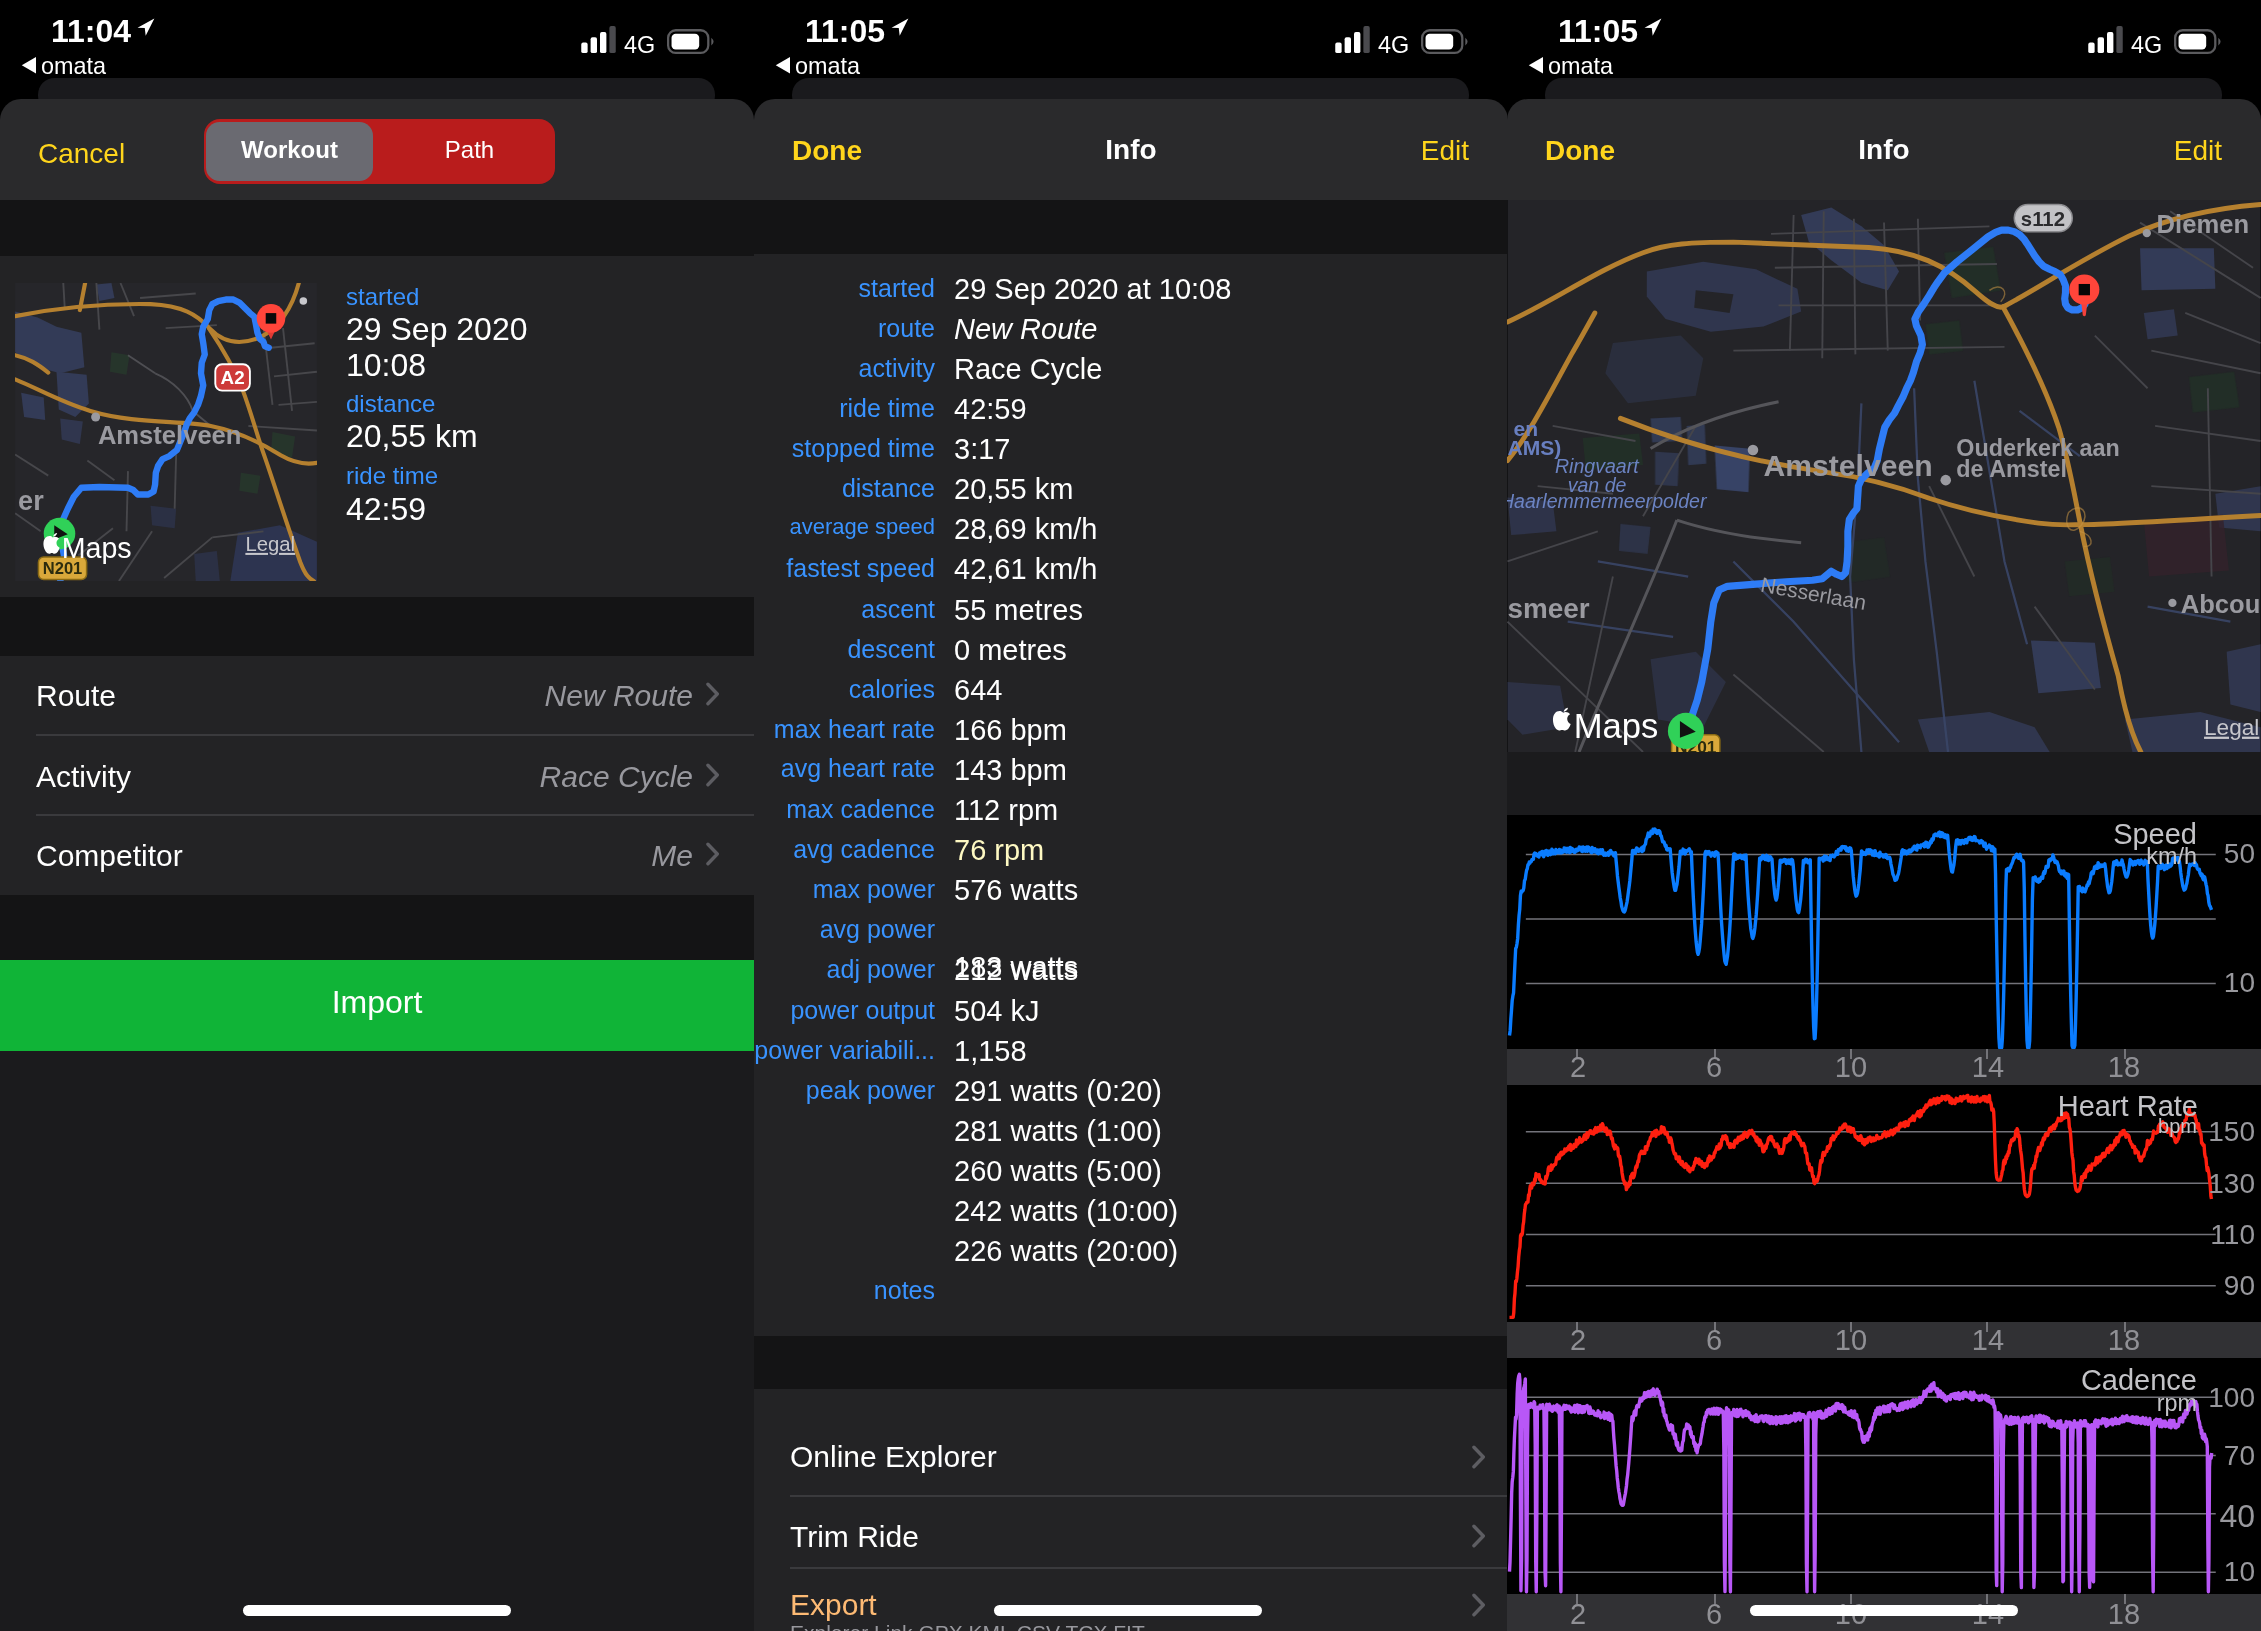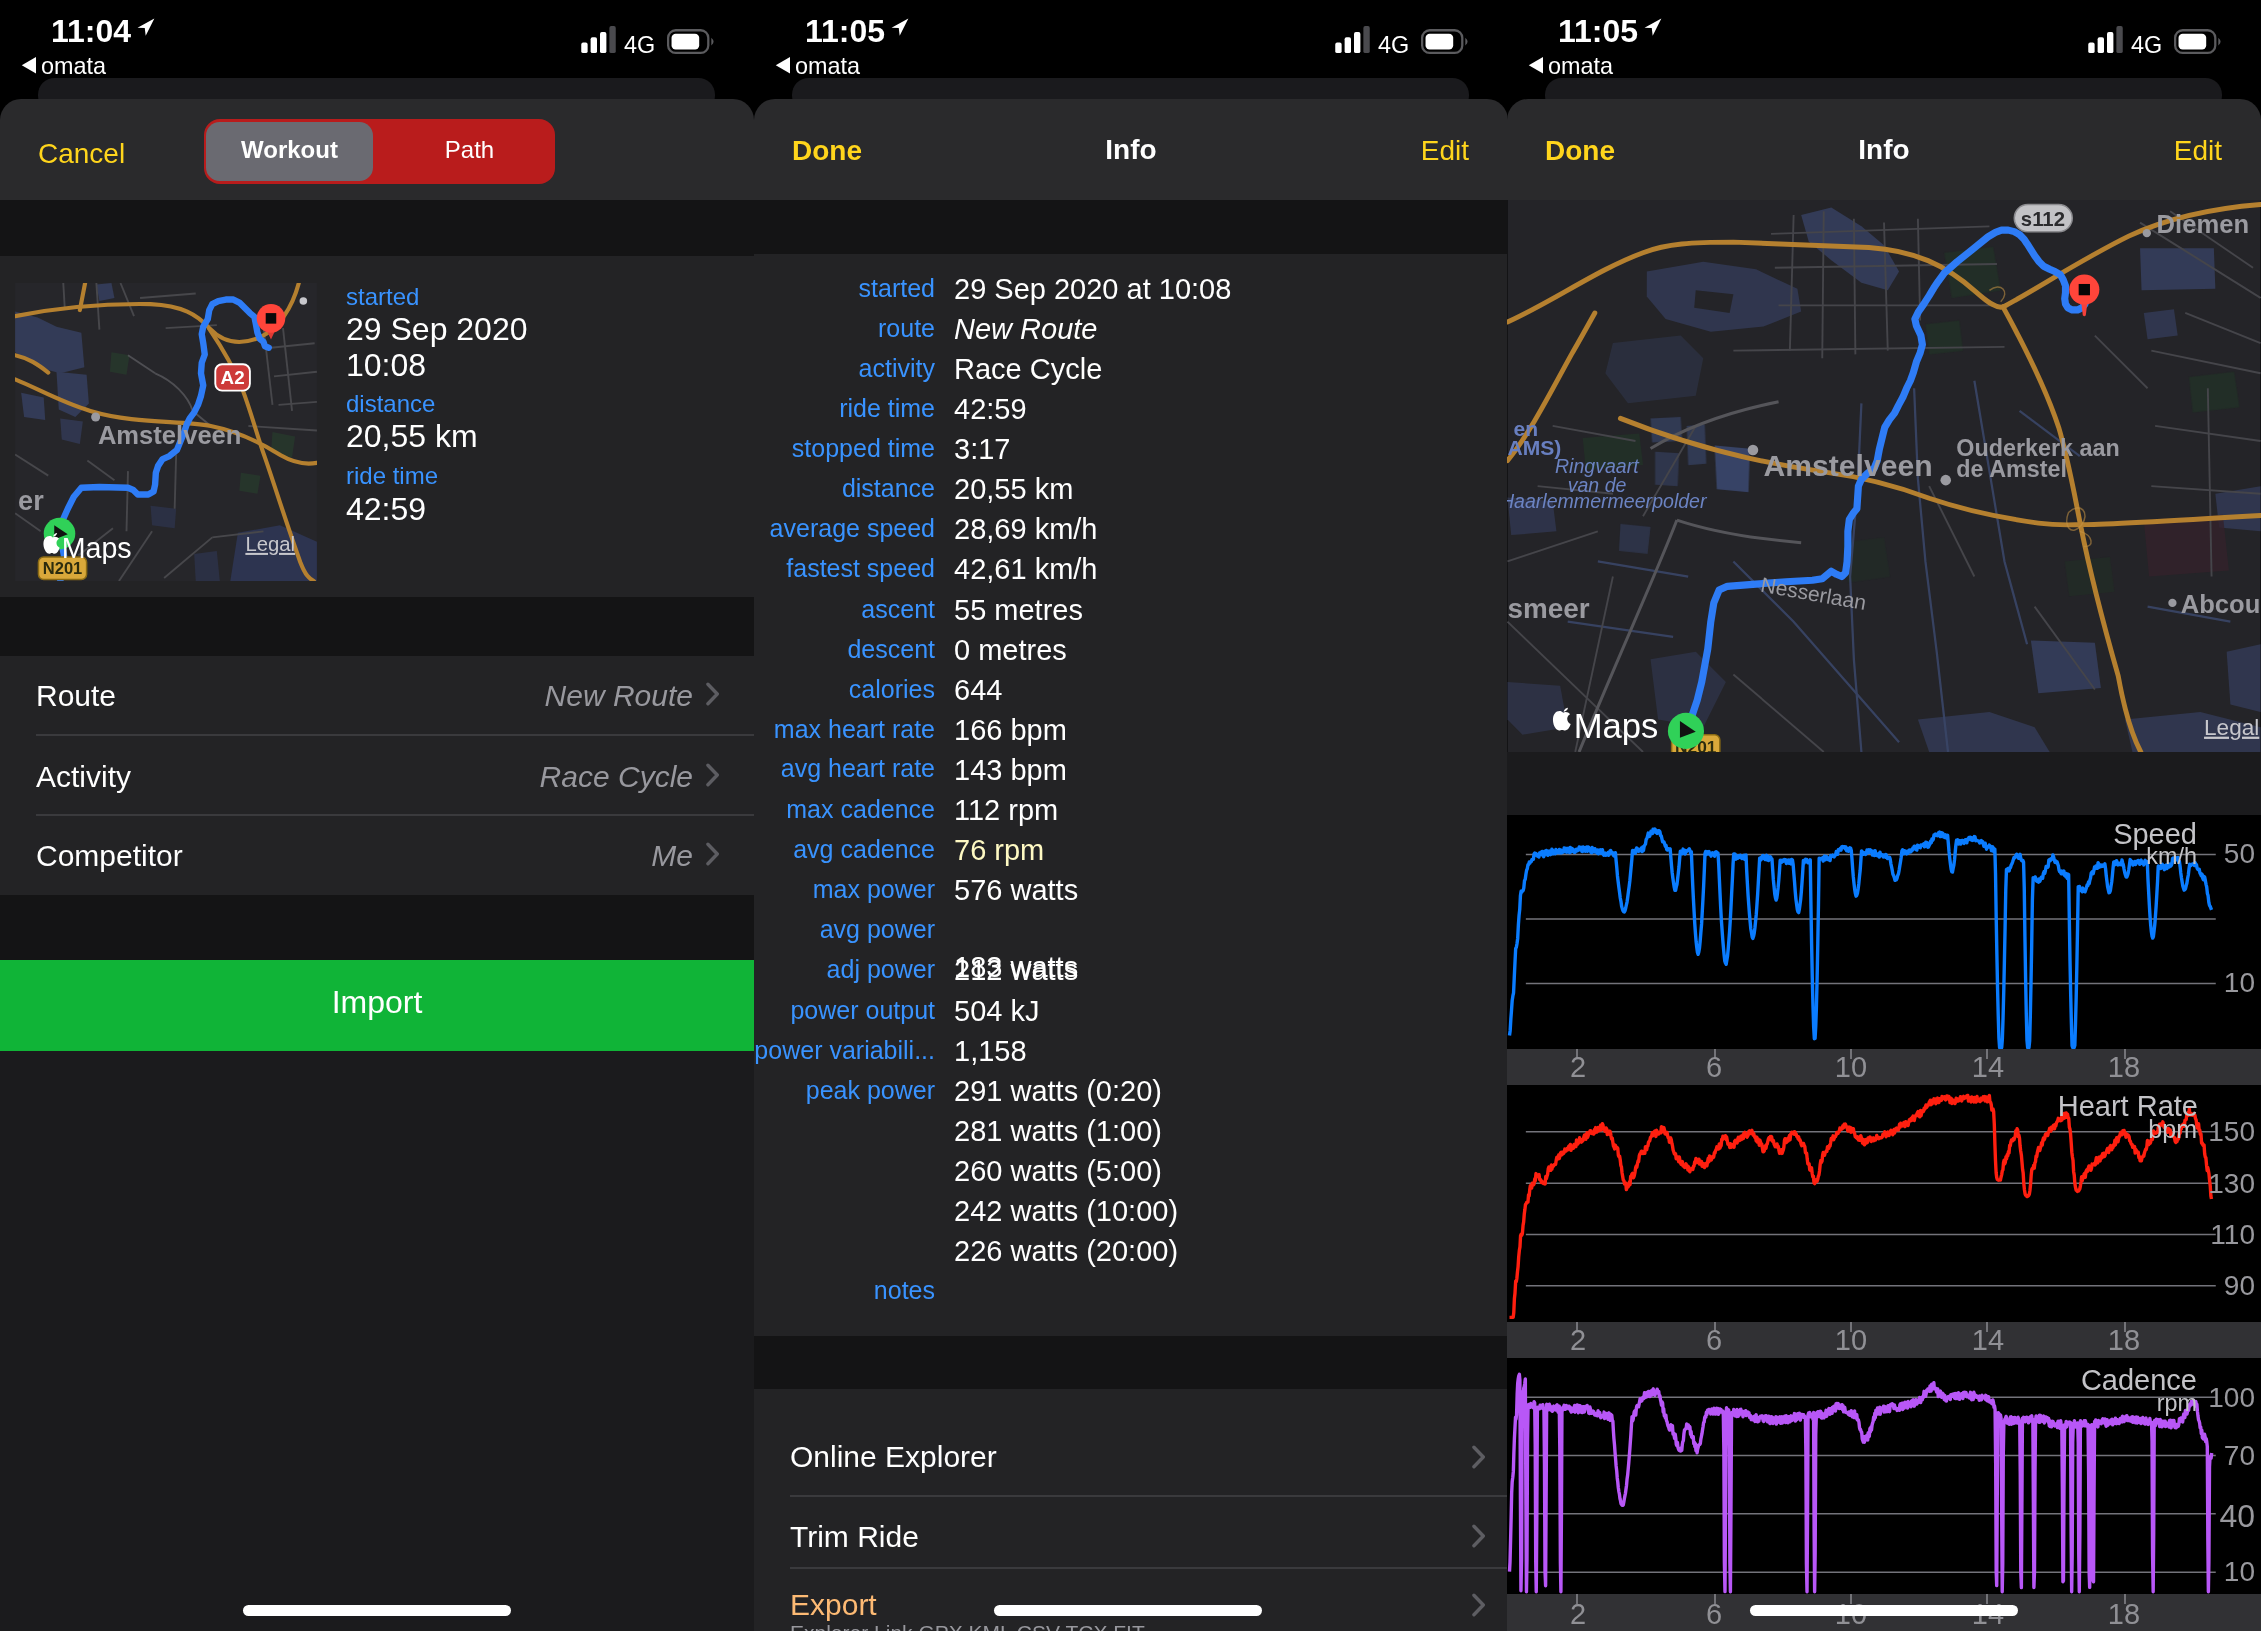--- a/index.html
+++ b/index.html
@@ -204,21 +204,21 @@
 <div class="abs" style="left:0;top:314px;width:181px;text-align:right;font-size:25px;color:#3993FF;">route</div>
 <div class="abs" style="left:200px;top:313px;font-size:29px;color:#fff;font-style:italic;">New Route</div>
 <div class="abs" style="left:0;top:354px;width:181px;text-align:right;font-size:25px;color:#3993FF;">activity</div>
 <div class="abs" style="left:200px;top:353px;font-size:29px;color:#fff;">Race Cycle</div>
 <div class="abs" style="left:0;top:394px;width:181px;text-align:right;font-size:25px;color:#3993FF;">ride time</div>
 <div class="abs" style="left:200px;top:393px;font-size:29px;color:#fff;">42:59</div>
 <div class="abs" style="left:0;top:434px;width:181px;text-align:right;font-size:25px;color:#3993FF;">stopped time</div>
 <div class="abs" style="left:200px;top:433px;font-size:29px;color:#fff;">3:17</div>
 <div class="abs" style="left:0;top:474px;width:181px;text-align:right;font-size:25px;color:#3993FF;">distance</div>
 <div class="abs" style="left:200px;top:473px;font-size:29px;color:#fff;">20,55 km</div>
-<div class="abs" style="left:0;top:514px;width:181px;text-align:right;font-size:25px;color:#3993FF;">average speed</div>
+<div class="abs" style="left:0;top:514px;width:181px;text-align:right;font-size:22px;color:#3993FF;">average speed</div>
 <div class="abs" style="left:200px;top:513px;font-size:29px;color:#fff;">28,69 km/h</div>
 <div class="abs" style="left:0;top:554px;width:181px;text-align:right;font-size:25px;color:#3993FF;">fastest speed</div>
 <div class="abs" style="left:200px;top:553px;font-size:29px;color:#fff;">42,61 km/h</div>
 <div class="abs" style="left:0;top:595px;width:181px;text-align:right;font-size:25px;color:#3993FF;">ascent</div>
 <div class="abs" style="left:200px;top:594px;font-size:29px;color:#fff;">55 metres</div>
 <div class="abs" style="left:0;top:635px;width:181px;text-align:right;font-size:25px;color:#3993FF;">descent</div>
 <div class="abs" style="left:200px;top:634px;font-size:29px;color:#fff;">0 metres</div>
 <div class="abs" style="left:0;top:675px;width:181px;text-align:right;font-size:25px;color:#3993FF;">calories</div>
 <div class="abs" style="left:200px;top:674px;font-size:29px;color:#fff;">644</div>
 <div class="abs" style="left:0;top:715px;width:181px;text-align:right;font-size:25px;color:#3993FF;">max heart rate</div>
@@ -457,21 +457,21 @@
       <line x1="2025" y1="1570" x2="2940" y2="1570" stroke="#73737a" stroke-width="2"></line>
       <line x1="2025" y1="1638" x2="2940" y2="1638" stroke="#73737a" stroke-width="2"></line>
       <line x1="2025" y1="1706" x2="2940" y2="1706" stroke="#73737a" stroke-width="2"></line>
 <polyline points="2003.3,1748.0 2004.1,1748.0 2004.9,1748.0 2005.7,1748.0 2006.6,1748.0 2007.4,1748.0 2008.2,1748.0 2009.0,1741.6 2009.8,1723.4 2010.6,1716.0 2011.5,1699.8 2012.3,1700.8 2013.1,1696.4 2013.9,1687.5 2014.7,1680.7 2015.5,1668.1 2016.4,1659.0 2017.2,1654.5 2018.0,1639.6 2018.8,1637.7 2019.6,1639.1 2020.4,1636.9 2021.3,1625.9 2022.1,1621.4 2022.9,1611.0 2023.7,1605.4 2024.5,1598.1 2025.3,1597.6 2026.1,1595.5 2027.0,1594.9 2027.8,1595.1 2028.6,1585.4 2029.4,1586.7 2030.2,1578.5 2031.0,1573.3 2031.9,1573.3 2032.7,1576.5 2033.5,1570.2 2034.3,1570.2 2035.1,1572.3 2035.9,1571.1 2036.8,1564.6 2037.6,1566.6 2038.4,1557.3 2039.2,1559.9 2040.0,1559.7 2040.8,1561.1 2041.6,1559.8 2042.5,1558.7 2043.3,1565.2 2044.1,1566.0 2044.9,1565.6 2045.7,1569.3 2046.5,1567.8 2047.4,1569.1 2048.2,1570.5 2049.0,1568.4 2049.8,1568.8 2050.6,1571.0 2051.4,1561.1 2052.3,1564.0 2053.1,1560.7 2053.9,1558.2 2054.7,1551.1 2055.5,1548.7 2056.3,1550.7 2057.2,1550.7 2058.0,1553.0 2058.8,1545.9 2059.6,1551.5 2060.4,1547.4 2061.2,1548.0 2062.0,1547.0 2062.9,1545.3 2063.7,1545.2 2064.5,1545.0 2065.3,1539.3 2066.1,1535.6 2066.9,1535.5 2067.8,1538.0 2068.6,1532.7 2069.4,1537.3 2070.2,1533.7 2071.0,1529.8 2071.8,1529.0 2072.7,1532.6 2073.5,1529.0 2074.3,1531.3 2075.1,1530.4 2075.9,1529.1 2076.7,1524.8 2077.6,1526.0 2078.4,1527.4 2079.2,1524.4 2080.0,1524.2 2080.8,1525.8 2081.6,1521.5 2082.4,1520.6 2083.3,1521.9 2084.1,1518.7 2084.9,1526.5 2085.7,1522.3 2086.5,1520.9 2087.3,1522.9 2088.2,1523.7 2089.0,1518.6 2089.8,1519.9 2090.6,1520.5 2091.4,1521.5 2092.2,1512.7 2093.1,1517.0 2093.9,1518.2 2094.7,1516.6 2095.5,1515.5 2096.3,1509.8 2097.1,1515.2 2097.9,1514.1 2098.8,1515.6 2099.6,1512.3 2100.4,1514.1 2101.2,1512.5 2102.0,1508.5 2102.8,1506.1 2103.7,1506.1 2104.5,1511.9 2105.3,1508.1 2106.1,1503.2 2106.9,1509.3 2107.7,1507.0 2108.6,1503.8 2109.4,1504.1 2110.2,1500.4 2111.0,1500.3 2111.8,1502.3 2112.6,1504.1 2113.5,1504.1 2114.3,1503.5 2115.1,1504.9 2115.9,1499.3 2116.7,1503.1 2117.5,1496.3 2118.3,1497.8 2119.2,1502.2 2120.0,1497.8 2120.8,1496.3 2121.6,1500.6 2122.4,1496.3 2123.2,1499.8 2124.1,1493.2 2124.9,1499.5 2125.7,1494.1 2126.5,1491.2 2127.3,1492.8 2128.1,1498.7 2129.0,1496.9 2129.8,1501.2 2130.6,1500.3 2131.4,1496.8 2132.2,1498.0 2133.0,1505.5 2133.9,1502.8 2134.7,1500.8 2135.5,1505.1 2136.3,1501.0 2137.1,1502.1 2137.9,1507.3 2138.7,1511.5 2139.6,1510.2 2140.4,1515.7 2141.2,1520.9 2142.0,1522.2 2142.8,1524.6 2143.6,1519.5 2144.5,1522.6 2145.3,1522.0 2146.1,1522.7 2146.9,1523.7 2147.7,1533.3 2148.5,1534.8 2149.4,1534.4 2150.2,1539.3 2151.0,1546.6 2151.8,1548.5 2152.6,1556.6 2153.4,1561.0 2154.2,1565.8 2155.1,1566.7 2155.9,1571.1 2156.7,1571.6 2157.5,1570.0 2158.3,1578.6 2159.1,1576.1 2160.0,1573.6 2160.8,1574.8 2161.6,1573.3 2162.4,1568.5 2163.2,1571.9 2164.0,1561.0 2164.9,1560.7 2165.7,1557.9 2166.5,1557.0 2167.3,1562.9 2168.1,1562.3 2168.9,1559.9 2169.8,1555.3 2170.6,1549.5 2171.4,1547.3 2172.2,1548.9 2173.0,1544.4 2173.8,1540.6 2174.6,1541.4 2175.5,1533.4 2176.3,1531.3 2177.1,1531.1 2177.9,1527.9 2178.7,1527.5 2179.5,1528.0 2180.4,1530.7 2181.2,1530.6 2182.0,1530.2 2182.8,1530.5 2183.6,1521.6 2184.4,1525.2 2185.3,1525.5 2186.1,1521.0 2186.9,1520.7 2187.7,1515.6 2188.5,1514.5 2189.3,1513.9 2190.2,1509.6 2191.0,1508.6 2191.8,1507.9 2192.6,1503.2 2193.4,1507.1 2194.2,1505.0 2195.0,1502.0 2195.9,1501.0 2196.7,1505.6 2197.5,1508.0 2198.3,1499.7 2199.1,1502.9 2199.9,1504.8 2200.8,1505.0 2201.6,1503.4 2202.4,1502.2 2203.2,1503.1 2204.0,1503.4 2204.8,1495.0 2205.7,1496.1 2206.5,1502.0 2207.3,1498.8 2208.1,1496.3 2208.9,1499.7 2209.7,1504.7 2210.5,1504.0 2211.4,1505.4 2212.2,1502.7 2213.0,1507.3 2213.8,1509.9 2214.6,1509.8 2215.4,1515.7 2216.3,1510.6 2217.1,1510.0 2217.9,1512.6 2218.7,1517.4 2219.5,1520.7 2220.3,1526.1 2221.2,1528.7 2222.0,1531.2 2222.8,1531.6 2223.6,1531.2 2224.4,1537.6 2225.2,1536.2 2226.1,1535.0 2226.9,1535.6 2227.7,1541.7 2228.5,1535.2 2229.3,1539.3 2230.1,1543.1 2230.9,1545.0 2231.8,1542.4 2232.6,1541.4 2233.4,1547.2 2234.2,1547.0 2235.0,1545.8 2235.8,1549.4 2236.7,1548.0 2237.5,1544.4 2238.3,1548.3 2239.1,1547.0 2239.9,1552.6 2240.7,1548.3 2241.6,1549.8 2242.4,1555.0 2243.2,1552.7 2244.0,1551.4 2244.8,1551.7 2245.6,1550.3 2246.5,1551.9 2247.3,1547.6 2248.1,1547.4 2248.9,1541.9 2249.7,1543.8 2250.5,1537.2 2251.3,1539.4 2252.2,1541.8 2253.0,1540.1 2253.8,1542.9 2254.6,1538.2 2255.4,1544.8 2256.2,1540.9 2257.1,1544.3 2257.9,1541.3 2258.7,1547.6 2259.5,1543.7 2260.3,1544.0 2261.1,1548.4 2262.0,1549.3 2262.8,1546.9 2263.6,1543.8 2264.4,1546.0 2265.2,1546.9 2266.0,1541.9 2266.8,1537.4 2267.7,1541.6 2268.5,1533.8 2269.3,1536.6 2270.1,1539.0 2270.9,1539.4 2271.7,1536.6 2272.6,1534.8 2273.4,1536.0 2274.2,1535.1 2275.0,1529.8 2275.8,1530.1 2276.6,1526.7 2277.5,1525.1 2278.3,1521.8 2279.1,1522.0 2279.9,1524.7 2280.7,1524.7 2281.5,1518.1 2282.4,1523.6 2283.2,1521.4 2284.0,1520.1 2284.8,1511.8 2285.6,1512.5 2286.4,1507.6 2287.2,1508.9 2288.1,1510.5 2288.9,1509.4 2289.7,1507.1 2290.5,1512.2 2291.3,1508.7 2292.1,1513.6 2293.0,1518.5 2293.8,1517.7 2294.6,1517.7 2295.4,1522.8 2296.2,1517.7 2297.0,1518.4 2297.9,1522.3 2298.7,1518.8 2299.5,1520.0 2300.3,1520.4 2301.1,1522.4 2301.9,1514.4 2302.7,1513.3 2303.6,1515.9 2304.4,1515.3 2305.2,1516.9 2306.0,1511.5 2306.8,1509.2 2307.6,1513.0 2308.5,1513.5 2309.3,1510.2 2310.1,1507.9 2310.9,1512.3 2311.7,1510.4 2312.5,1506.5 2313.4,1510.8 2314.2,1503.5 2315.0,1507.2 2315.8,1502.6 2316.6,1505.7 2317.4,1508.0 2318.3,1509.0 2319.1,1507.8 2319.9,1506.1 2320.7,1501.5 2321.5,1500.7 2322.3,1501.7 2323.1,1504.1 2324.0,1500.8 2324.8,1500.0 2325.6,1503.2 2326.4,1506.3 2327.2,1504.1 2328.0,1507.6 2328.9,1509.6 2329.7,1509.7 2330.5,1514.2 2331.3,1508.9 2332.1,1515.6 2332.9,1511.5 2333.8,1513.5 2334.6,1519.8 2335.4,1513.0 2336.2,1515.1 2337.0,1519.2 2337.8,1517.9 2338.7,1523.2 2339.5,1528.5 2340.3,1528.5 2341.1,1527.4 2341.9,1521.9 2342.7,1520.3 2343.5,1523.7 2344.4,1518.7 2345.2,1517.8 2346.0,1514.1 2346.8,1511.0 2347.6,1509.6 2348.4,1511.9 2349.3,1508.2 2350.1,1512.6 2350.9,1508.2 2351.7,1513.0 2352.5,1514.8 2353.3,1513.3 2354.2,1518.1 2355.0,1519.9 2355.8,1521.8 2356.6,1520.7 2357.4,1521.4 2358.2,1518.1 2359.0,1522.7 2359.9,1521.4 2360.7,1526.9 2361.5,1530.4 2362.3,1529.8 2363.1,1529.9 2363.9,1525.6 2364.8,1530.6 2365.6,1528.4 2366.4,1526.1 2367.2,1522.3 2368.0,1513.3 2368.8,1511.0 2369.7,1515.2 2370.5,1516.0 2371.3,1512.2 2372.1,1510.9 2372.9,1514.3 2373.7,1510.8 2374.6,1506.9 2375.4,1512.4 2376.2,1505.2 2377.0,1504.4 2377.8,1502.5 2378.6,1504.1 2379.4,1503.4 2380.3,1502.4 2381.1,1505.2 2381.9,1501.9 2382.7,1504.5 2383.5,1504.6 2384.3,1508.0 2385.2,1508.5 2386.0,1511.0 2386.8,1508.6 2387.6,1513.0 2388.4,1512.1 2389.2,1514.3 2390.1,1518.2 2390.9,1520.4 2391.7,1517.4 2392.5,1517.3 2393.3,1517.4 2394.1,1520.0 2395.0,1521.5 2395.8,1529.3 2396.6,1530.5 2397.4,1530.4 2398.2,1538.1 2399.0,1544.3 2399.8,1545.1 2400.7,1544.4 2401.5,1552.5 2402.3,1552.9 2403.1,1550.6 2403.9,1549.7 2404.7,1556.9 2405.6,1561.7 2406.4,1560.9 2407.2,1569.9 2408.0,1570.6 2408.8,1569.1 2409.6,1566.7 2410.5,1565.2 2411.3,1567.6 2412.1,1565.2 2412.9,1560.9 2413.7,1559.2 2414.5,1553.9 2415.3,1545.7 2416.2,1540.0 2417.0,1542.4 2417.8,1541.0 2418.6,1532.9 2419.4,1529.3 2420.2,1530.1 2421.1,1533.1 2421.9,1529.7 2422.7,1528.5 2423.5,1527.2 2424.3,1527.7 2425.1,1521.5 2426.0,1521.4 2426.8,1523.9 2427.6,1520.1 2428.4,1520.9 2429.2,1516.5 2430.0,1510.8 2430.9,1512.0 2431.7,1510.4 2432.5,1507.2 2433.3,1512.5 2434.1,1510.0 2434.9,1508.7 2435.7,1508.2 2436.6,1505.9 2437.4,1502.9 2438.2,1503.1 2439.0,1504.1 2439.8,1501.8 2440.6,1501.8 2441.5,1496.8 2442.3,1498.9 2443.1,1497.8 2443.9,1498.5 2444.7,1497.4 2445.5,1493.7 2446.4,1496.6 2447.2,1491.8 2448.0,1493.3 2448.8,1491.5 2449.6,1493.9 2450.4,1495.4 2451.3,1497.6 2452.1,1501.0 2452.9,1496.0 2453.7,1495.6 2454.5,1496.2 2455.3,1496.2 2456.1,1502.5 2457.0,1497.1 2457.8,1500.9 2458.6,1500.8 2459.4,1497.8 2460.2,1503.0 2461.0,1503.8 2461.9,1508.7 2462.7,1508.9 2463.5,1509.8 2464.3,1510.6 2465.1,1508.5 2465.9,1512.7 2466.8,1512.6 2467.6,1513.1 2468.4,1508.3 2469.2,1507.1 2470.0,1509.9 2470.8,1512.8 2471.6,1516.9 2472.5,1512.1 2473.3,1518.3 2474.1,1519.1 2474.9,1515.5 2475.7,1512.4 2476.5,1516.9 2477.4,1511.8 2478.2,1515.9 2479.0,1510.1 2479.8,1511.6 2480.6,1510.1 2481.4,1508.7 2482.3,1509.8 2483.1,1514.8 2483.9,1512.1 2484.7,1511.7 2485.5,1510.0 2486.3,1513.8 2487.2,1510.5 2488.0,1512.5 2488.8,1512.9 2489.6,1510.2 2490.4,1506.8 2491.2,1508.6 2492.0,1510.1 2492.9,1511.1 2493.7,1509.9 2494.5,1509.4 2495.3,1510.1 2496.1,1509.4 2496.9,1509.7 2497.8,1508.6 2498.6,1505.0 2499.4,1505.0 2500.2,1504.6 2501.0,1501.9 2501.8,1504.0 2502.7,1508.5 2503.5,1506.0 2504.3,1504.6 2505.1,1502.3 2505.9,1503.7 2506.7,1507.0 2507.6,1503.3 2508.4,1501.4 2509.2,1499.9 2510.0,1502.6 2510.8,1504.4 2511.6,1505.9 2512.4,1501.5 2513.3,1498.8 2514.1,1503.5 2514.9,1499.1 2515.7,1497.6 2516.5,1497.0 2517.3,1499.0 2518.2,1499.4 2519.0,1499.5 2519.8,1496.9 2520.6,1491.8 2521.4,1495.7 2522.2,1490.6 2523.1,1491.6 2523.9,1493.2 2524.7,1494.0 2525.5,1492.5 2526.3,1489.7 2527.1,1493.6 2527.9,1494.9 2528.8,1488.4 2529.6,1490.6 2530.4,1492.5 2531.2,1491.7 2532.0,1493.5 2532.8,1488.7 2533.7,1486.0 2534.5,1487.5 2535.3,1485.0 2536.1,1483.9 2536.9,1486.8 2537.7,1483.9 2538.6,1481.0 2539.4,1482.9 2540.2,1486.9 2541.0,1482.1 2541.8,1481.4 2542.6,1479.4 2543.5,1479.1 2544.3,1476.4 2545.1,1475.1 2545.9,1481.1 2546.7,1478.4 2547.5,1482.0 2548.3,1473.7 2549.2,1480.4 2550.0,1476.6 2550.8,1473.8 2551.6,1474.0 2552.4,1474.8 2553.2,1470.7 2554.1,1471.9 2554.9,1468.8 2555.7,1466.3 2556.5,1469.7 2557.3,1468.2 2558.1,1466.2 2559.0,1466.3 2559.8,1463.2 2560.6,1461.6 2561.4,1460.0 2562.2,1466.0 2563.0,1462.5 2563.9,1465.0 2564.7,1459.6 2565.5,1462.1 2566.3,1458.2 2567.1,1461.2 2567.9,1458.3 2568.7,1464.7 2569.6,1459.5 2570.4,1461.0 2571.2,1457.2 2572.0,1463.2 2572.8,1463.1 2573.6,1457.9 2574.5,1461.0 2575.3,1460.0 2576.1,1460.2 2576.9,1455.1 2577.7,1457.9 2578.5,1455.9 2579.4,1455.7 2580.2,1455.3 2581.0,1458.6 2581.8,1459.7 2582.6,1457.7 2583.4,1454.4 2584.2,1454.6 2585.1,1458.2 2585.9,1454.9 2586.7,1456.5 2587.5,1463.1 2588.3,1458.5 2589.1,1457.6 2590.0,1464.4 2590.8,1461.9 2591.6,1459.9 2592.4,1461.1 2593.2,1460.9 2594.0,1464.5 2594.9,1462.8 2595.7,1457.3 2596.5,1461.4 2597.3,1459.9 2598.1,1458.6 2598.9,1460.9 2599.8,1459.5 2600.6,1458.5 2601.4,1455.4 2602.2,1455.6 2603.0,1461.2 2603.8,1458.4 2604.6,1456.2 2605.5,1454.9 2606.3,1457.9 2607.1,1456.9 2607.9,1456.7 2608.7,1456.5 2609.5,1454.5 2610.4,1453.7 2611.2,1453.6 2612.0,1461.1 2612.8,1456.2 2613.6,1459.2 2614.4,1460.4 2615.3,1462.2 2616.1,1455.6 2616.9,1456.0 2617.7,1459.3 2618.5,1459.8 2619.3,1462.3 2620.2,1456.2 2621.0,1457.6 2621.8,1462.5 2622.6,1458.9 2623.4,1455.1 2624.2,1461.2 2625.0,1460.1 2625.9,1460.0 2626.7,1459.8 2627.5,1461.8 2628.3,1457.4 2629.1,1460.6 2629.9,1456.9 2630.8,1458.7 2631.6,1455.5 2632.4,1456.2 2633.2,1455.2 2634.0,1461.1 2634.8,1455.6 2635.7,1455.7 2636.5,1459.7 2637.3,1462.2 2638.1,1461.3 2638.9,1455.5 2639.7,1453.8 2640.5,1461.8 2641.4,1462.8 2642.2,1465.6 2643.0,1473.0 2643.8,1471.8 2644.6,1471.7 2645.4,1474.8 2646.3,1492.0 2647.1,1518.7 2647.9,1540.7 2648.7,1556.2 2649.5,1562.4 2650.3,1565.1 2651.2,1565.8 2652.0,1566.1 2652.8,1565.8 2653.6,1566.0 2654.4,1565.9 2655.2,1562.2 2656.1,1558.7 2656.9,1553.7 2657.7,1552.4 2658.5,1542.8 2659.3,1539.6 2660.1,1544.3 2660.9,1542.4 2661.8,1535.1 2662.6,1537.8 2663.4,1532.4 2664.2,1533.8 2665.0,1528.4 2665.8,1530.1 2666.7,1519.6 2667.5,1520.5 2668.3,1515.3 2669.1,1512.8 2669.9,1513.6 2670.7,1513.7 2671.6,1510.7 2672.4,1512.4 2673.2,1509.7 2674.0,1508.2 2674.8,1500.5 2675.6,1504.0 2676.5,1497.9 2677.3,1499.5 2678.1,1508.2 2678.9,1506.2 2679.7,1510.2 2680.5,1520.8 2681.3,1527.3 2682.2,1532.9 2683.0,1542.0 2683.8,1551.6 2684.6,1556.6 2685.4,1570.3 2686.2,1578.4 2687.1,1584.2 2687.9,1586.1 2688.7,1586.1 2689.5,1587.8 2690.3,1587.7 2691.1,1587.1 2692.0,1586.3 2692.8,1584.4 2693.6,1579.3 2694.4,1571.2 2695.2,1559.7 2696.0,1552.0 2696.8,1550.4 2697.7,1550.7 2698.5,1546.4 2699.3,1550.2 2700.1,1543.2 2700.9,1541.9 2701.7,1533.9 2702.6,1534.7 2703.4,1529.1 2704.2,1526.0 2705.0,1522.6 2705.8,1523.6 2706.6,1526.9 2707.5,1523.0 2708.3,1519.9 2709.1,1516.3 2709.9,1519.6 2710.7,1512.7 2711.5,1510.1 2712.4,1512.5 2713.2,1510.8 2714.0,1505.6 2714.8,1504.6 2715.6,1506.7 2716.4,1503.7 2717.2,1506.8 2718.1,1502.0 2718.9,1501.1 2719.7,1497.2 2720.5,1496.8 2721.3,1501.0 2722.1,1495.9 2723.0,1498.8 2723.8,1495.0 2724.6,1493.6 2725.4,1492.8 2726.2,1497.9 2727.0,1492.3 2727.9,1494.1 2728.7,1489.9 2729.5,1488.6 2730.3,1487.4 2731.1,1484.0 2731.9,1487.2 2732.8,1485.2 2733.6,1487.1 2734.4,1487.2 2735.2,1483.0 2736.0,1486.3 2736.8,1480.0 2737.6,1482.7 2738.5,1484.0 2739.3,1477.4 2740.1,1483.2 2740.9,1480.3 2741.7,1476.9 2742.5,1482.5 2743.4,1478.4 2744.2,1482.9 2745.0,1484.2 2745.8,1495.7 2746.6,1498.2 2747.4,1504.6 2748.3,1516.9 2749.1,1529.0 2749.9,1535.3 2750.7,1539.8 2751.5,1554.8 2752.3,1559.4 2753.1,1570.2 2754.0,1575.7 2754.8,1579.4 2755.6,1579.1 2756.4,1581.0 2757.2,1580.4 2758.0,1580.4 2758.9,1579.0 2759.7,1577.7 2760.5,1573.6 2761.3,1568.4 2762.1,1561.5 2762.9,1566.6 2763.8,1562.6 2764.6,1562.9 2765.4,1557.9 2766.2,1556.9 2767.0,1562.4 2767.8,1554.8 2768.7,1552.7 2769.5,1554.9 2770.3,1552.4 2771.1,1549.4 2771.9,1547.2 2772.7,1552.4 2773.5,1547.9 2774.4,1553.1 2775.2,1550.2 2776.0,1544.7 2776.8,1546.0 2777.6,1545.6 2778.4,1545.0 2779.3,1543.5 2780.1,1545.9 2780.9,1540.3 2781.7,1536.2 2782.5,1542.7 2783.3,1543.3 2784.2,1538.0 2785.0,1535.8 2785.8,1538.4 2786.6,1540.5 2787.4,1534.9 2788.2,1533.9 2789.1,1536.6 2789.9,1530.9 2790.7,1532.6 2791.5,1530.2 2792.3,1534.8 2793.1,1533.4 2793.9,1530.1 2794.8,1529.0 2795.6,1526.2 2796.4,1524.0 2797.2,1524.6 2798.0,1529.3 2798.8,1524.3 2799.7,1521.7 2800.5,1520.2 2801.3,1524.0 2802.1,1525.8 2802.9,1520.7 2803.7,1522.9 2804.6,1519.0 2805.4,1520.1 2806.2,1513.2 2807.0,1519.1 2807.8,1513.4 2808.6,1509.8 2809.4,1511.2 2810.3,1515.2 2811.1,1511.3 2811.9,1507.8 2812.7,1507.9 2813.5,1503.7 2814.3,1502.7 2815.2,1504.8 2816.0,1505.8 2816.8,1500.4 2817.6,1502.3 2818.4,1500.1 2819.2,1504.2 2820.1,1503.1 2820.9,1509.2 2821.7,1505.1 2822.5,1505.1 2823.3,1506.1 2824.1,1506.5 2825.0,1508.1 2825.8,1513.7 2826.6,1514.1 2827.4,1516.6 2828.2,1518.8 2829.0,1518.6 2829.8,1522.6 2830.7,1522.0 2831.5,1521.4 2832.3,1521.4 2833.1,1530.1 2833.9,1525.4 2834.7,1526.7 2835.6,1529.3 2836.4,1528.4 2837.2,1529.0 2838.0,1536.2 2838.8,1534.6 2839.6,1540.2 2840.5,1539.0 2841.3,1540.4 2842.1,1536.7 2842.9,1535.1 2843.7,1533.8 2844.5,1534.4 2845.4,1529.9 2846.2,1527.3 2847.0,1525.0 2847.8,1525.4 2848.6,1521.6 2849.4,1513.5 2850.2,1515.2 2851.1,1518.9 2851.9,1516.4 2852.7,1517.4 2853.5,1516.2 2854.3,1512.4 2855.1,1511.4 2856.0,1511.9 2856.8,1506.1 2857.6,1500.8 2858.4,1503.5 2859.2,1503.2 2860.0,1503.0 2860.9,1503.8 2861.7,1502.6 2862.5,1502.8 2863.3,1499.6 2864.1,1494.1 2864.9,1497.4 2865.7,1491.7 2866.6,1493.8 2867.4,1491.6 2868.2,1492.2 2869.0,1492.7 2869.8,1488.7 2870.6,1491.8 2871.5,1496.1 2872.3,1496.3 2873.1,1496.9 2873.9,1496.8 2874.7,1499.7 2875.5,1501.9 2876.4,1502.6 2877.2,1497.5 2878.0,1500.0 2878.8,1499.1 2879.6,1499.3 2880.4,1506.6 2881.3,1504.4 2882.1,1504.1 2882.9,1507.5 2883.7,1508.5 2884.5,1508.9 2885.3,1509.9 2886.1,1514.5 2887.0,1516.0 2887.8,1514.0 2888.6,1515.1 2889.4,1511.4 2890.2,1511.8 2891.0,1509.1 2891.9,1502.1 2892.7,1503.8 2893.5,1497.3 2894.3,1498.0 2895.1,1493.1 2895.9,1494.8 2896.8,1491.9 2897.6,1494.7 2898.4,1493.2 2899.2,1486.6 2900.0,1486.2 2900.8,1485.6 2901.6,1479.1 2902.5,1477.8 2903.3,1476.3 2904.1,1479.9 2904.9,1471.6 2905.7,1478.2 2906.5,1479.5 2907.4,1477.6 2908.2,1479.7 2909.0,1480.0 2909.8,1478.3 2910.6,1478.7 2911.4,1478.9 2912.3,1479.8 2913.1,1484.2 2913.9,1485.8 2914.7,1492.3 2915.5,1496.8 2916.3,1493.3 2917.2,1491.3 2918.0,1500.2 2918.8,1499.6 2919.6,1505.5 2920.4,1504.7 2921.2,1516.8 2922.0,1516.4 2922.9,1519.6 2923.7,1520.2 2924.5,1519.6 2925.3,1531.2 2926.1,1535.4 2926.9,1536.3 2927.8,1546.3 2928.6,1553.3 2929.4,1549.3 2930.2,1553.1 2931.0,1557.7 2931.8,1566.3 2932.7,1574.0 2933.5,1586.9 2934.3,1591.0" fill="none" stroke="#ff1f0f" stroke-width="4.5" stroke-linejoin="round"></polyline>
 </svg>
 <div class="abs" style="left:0;top:1116px;width:748px;text-align:right;font-size:28px;color:#98989d;">150</div>
 <div class="abs" style="left:0;top:1168px;width:748px;text-align:right;font-size:28px;color:#98989d;">130</div>
 <div class="abs" style="left:0;top:1219px;width:748px;text-align:right;font-size:28px;color:#98989d;">110</div>
 <div class="abs" style="left:0;top:1270px;width:748px;text-align:right;font-size:28px;color:#98989d;">90</div>
 <div class="abs" style="left:0;top:1090px;width:691px;text-align:right;font-size:29px;color:#c3c3c7;">Heart Rate</div>
-<div class="abs" style="left:0;top:1115px;width:690px;text-align:right;font-size:25px;color:#c3c3c7;">bpm</div>
+<div class="abs" style="left:0;top:1115px;width:690px;text-align:right;font-size:20px;color:#c3c3c7;">bpm</div>
 <div class="abs" style="left:0;top:1322px;width:754px;height:36px;background:#313134;"></div>
 <div class="abs" style="left:69px;top:1322px;width:2.3px;height:9.8px;background:#737378;"></div>
     <div class="abs" style="left:207px;top:1322px;width:2.3px;height:9.8px;background:#737378;"></div>
     <div class="abs" style="left:343px;top:1322px;width:2.3px;height:9.8px;background:#737378;"></div>
     <div class="abs" style="left:479px;top:1322px;width:2.3px;height:9.8px;background:#737378;"></div>
     <div class="abs" style="left:617px;top:1322px;width:2.3px;height:9.8px;background:#737378;"></div>
 <div class="abs" style="left:26px;top:1324px;width:90px;text-align:center;font-size:29px;color:#909095;">2</div>
     <div class="abs" style="left:162px;top:1324px;width:90px;text-align:center;font-size:29px;color:#909095;">6</div>
     <div class="abs" style="left:299px;top:1324px;width:90px;text-align:center;font-size:29px;color:#909095;">10</div>
     <div class="abs" style="left:436px;top:1324px;width:90px;text-align:center;font-size:29px;color:#909095;">14</div>

